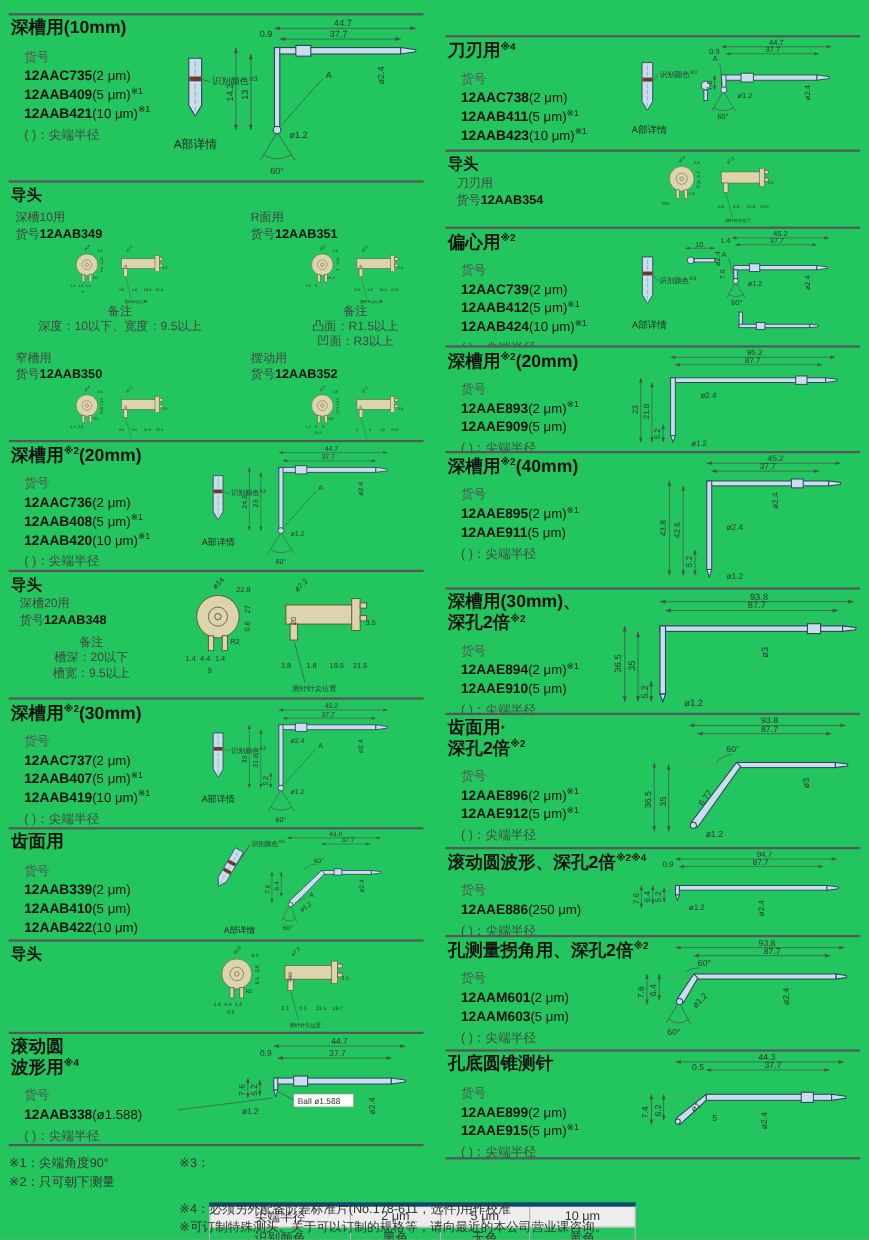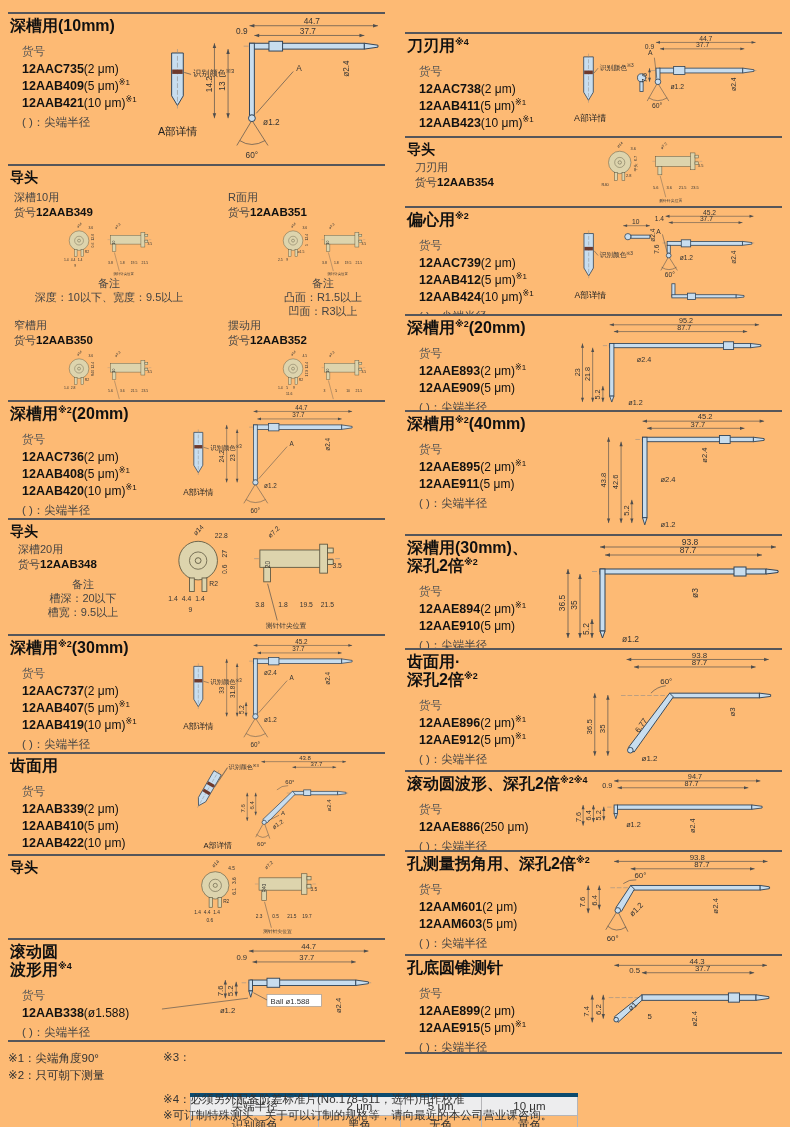--- a/index.html
+++ b/index.html
@@ -1,16 +1,16 @@
 <!DOCTYPE html>
 <html><head>
 <meta charset="utf-8">
 <style>
   html,body{margin:0;padding:0;background:#9a9a9a;}
-  #page{position:relative;width:790px;height:1127px;background:#fdba74;margin:0 auto;
+  #page{position:relative;width:790px;height:1127px;background:#22c55e;margin:0 auto;
         font-family:"Liberation Sans","DejaVu Sans",sans-serif;color:#222;overflow:hidden;}
   .col{position:absolute;top:12px;}
   #col-left{left:8px;width:377px;}
   #col-right{left:405px;width:377px;margin-top:20px;}
   .sec{position:relative;border-top:2px solid #55565a;overflow:hidden;}
   .col > .tailline{border-top:2px solid #55565a;height:0;}
   .title{position:absolute;top:3px;left:2px;margin:0;font-size:16px;line-height:1.15;font-weight:bold;color:#111;z-index:2;}
   .title sup{font-size:9px;}
   .gtitle{font-size:14px;}
   .stext{position:absolute;top:28px;left:14px;width:148px;z-index:2;}

